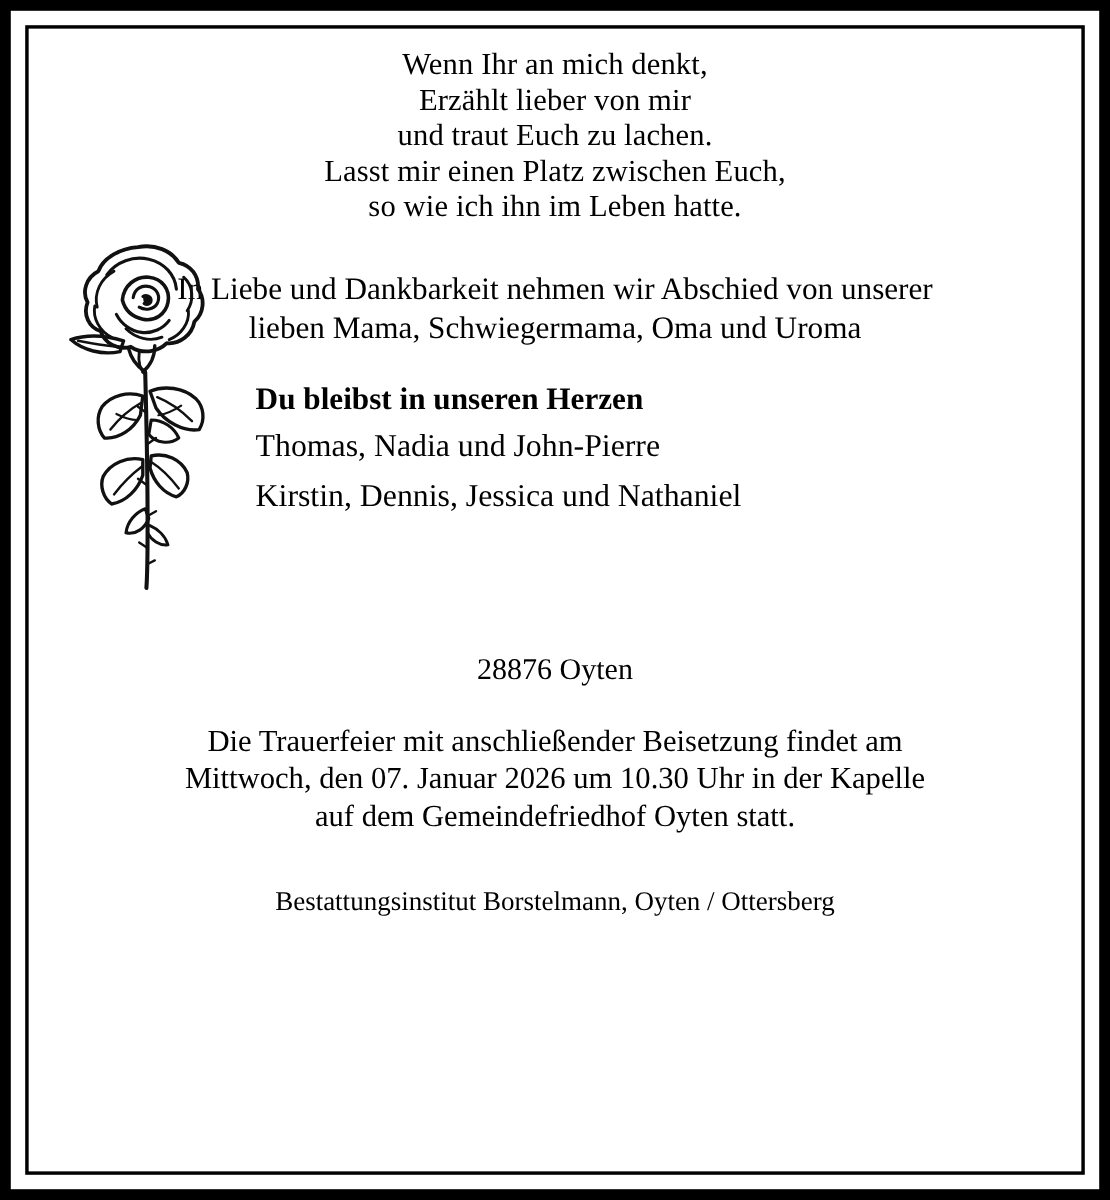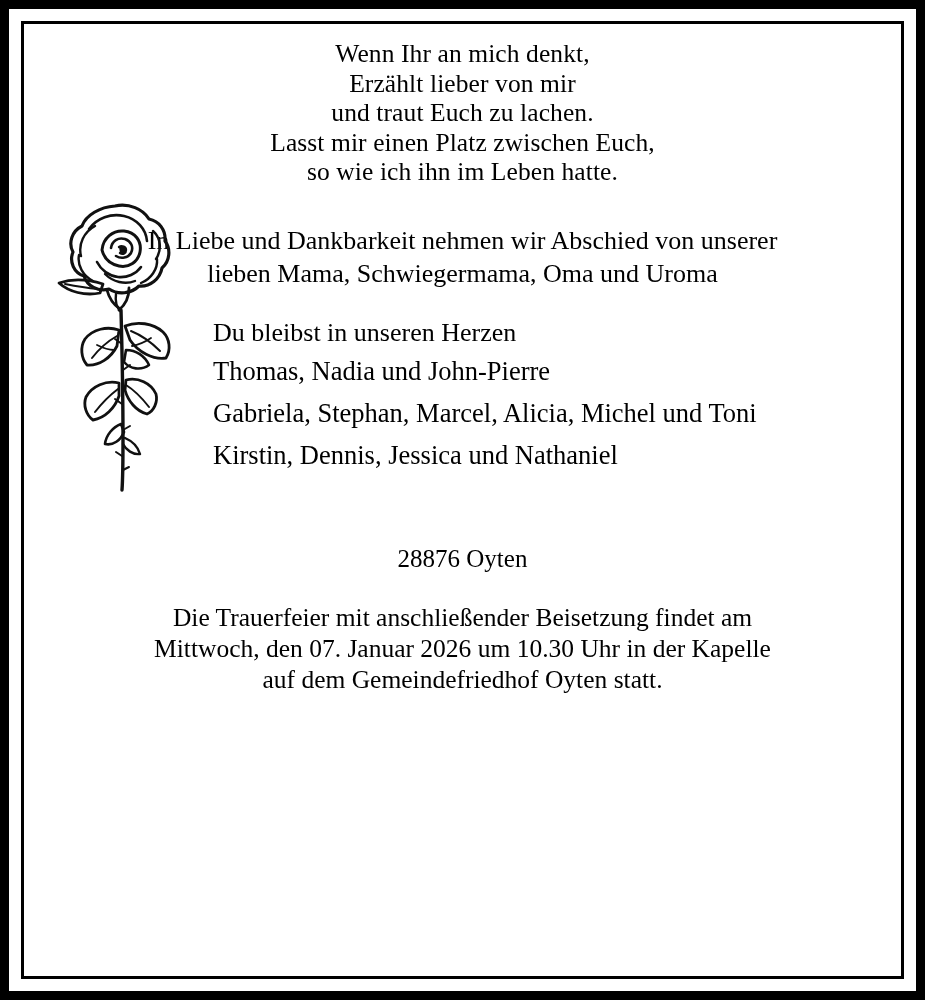--- a/index.html
+++ b/index.html
@@ -113,20 +113,21 @@
     height: 100%;
   }
   .survivors {
     margin-left: 189px;
     padding-top: 4px;
   }
   .survivors-intro {
     font-size: 26px;
     line-height: 34px;
     white-space: nowrap;
+    font-weight: bold;
   }
   .survivors-line {
     font-size: 26.5px;
     font-weight: normal;
     line-height: 42px;
     white-space: nowrap;
   }
   .survivors-line:first-of-type { margin-top: 6px; }
 
   
@@ -235,28 +236,28 @@
             <path d="M78 232 L85 228" stroke-width="2"></path>
             <path d="M77 258 L71 254" stroke-width="2"></path>
             <path d="M78 272 L84 269" stroke-width="2"></path>
           </g>
         </svg>
       </div>
 
       <div class="survivors">
         <div class="survivors-intro">Du bleibst in unseren Herzen</div>
         <div class="survivors-line">Thomas, Nadia und John-Pierre</div>
-        <div class="survivors-line">Gabriela, Stephan, Marcel, Alicia, Michel und Toni</div>
         <div class="survivors-line">Kirstin, Dennis, Jessica und Nathaniel</div>
       </div>
     </div>
 
     <div class="location">28876 Oyten</div>
 
     <div class="service-info">
       <div>Die Trauerfeier mit anschließender Beisetzung findet am</div>
       <div>Mittwoch, den 07. Januar 2026 um 10.30 Uhr in der Kapelle</div>
       <div>auf dem Gemeindefriedhof Oyten statt.</div>
     </div>
 
+    <div class="funeral-home">Bestattungsinstitut Borstelmann, Oyten / Ottersberg</div>
 
   </div>
 </div>
 
 </body></html>

